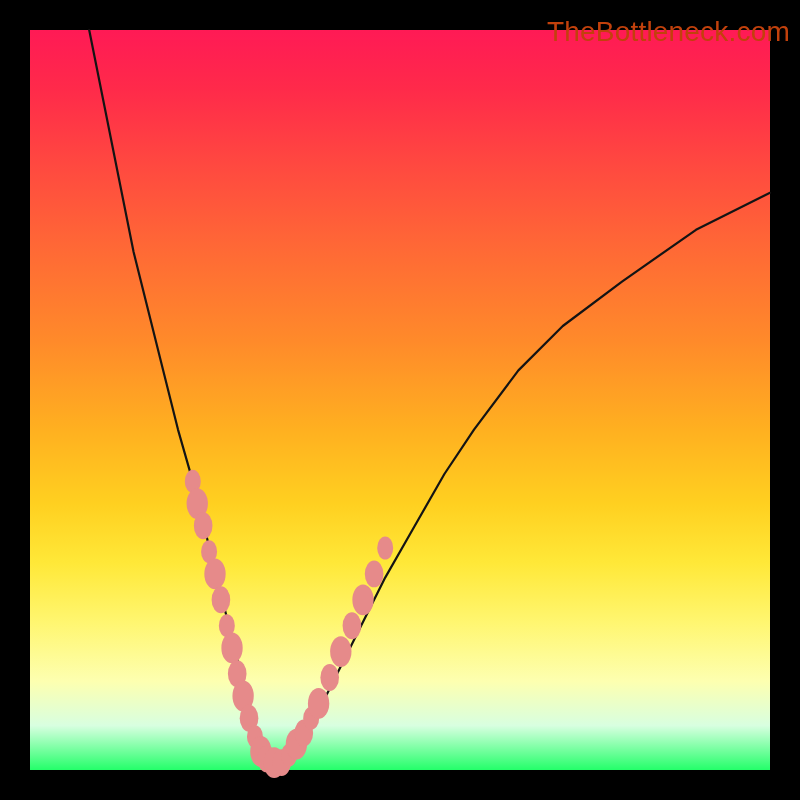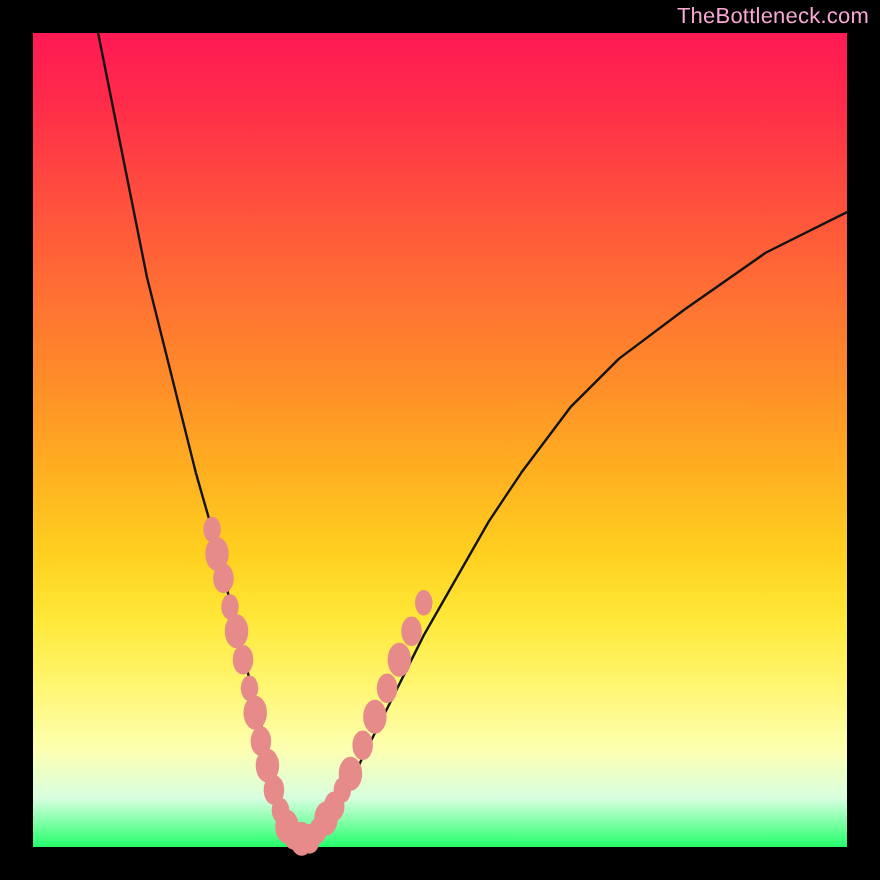--- a/index.html
+++ b/index.html
@@ -33,24 +33,24 @@
       #ffb020 54%,
       #ffd020 64%,
       #ffe838 72%,
       #fff670 80%,
       #fdffb0 88%,
       #d8ffe0 94%,
       #24ff6a 100%);
   }
   .watermark {
     position: absolute;
-    top: 4px;
+    top: 16px;
     right: 10px;
-    color: #f9a8d4;
-    font-size: 20px;
+    color: #c2410c;
+    font-size: 28px;
     font-weight: 500;
     letter-spacing: 0.2px;
     user-select: none;
   }
   svg.curve {
     position: absolute;
     left: 0;
     top: 0;
     width: 740px;
     height: 740px;

